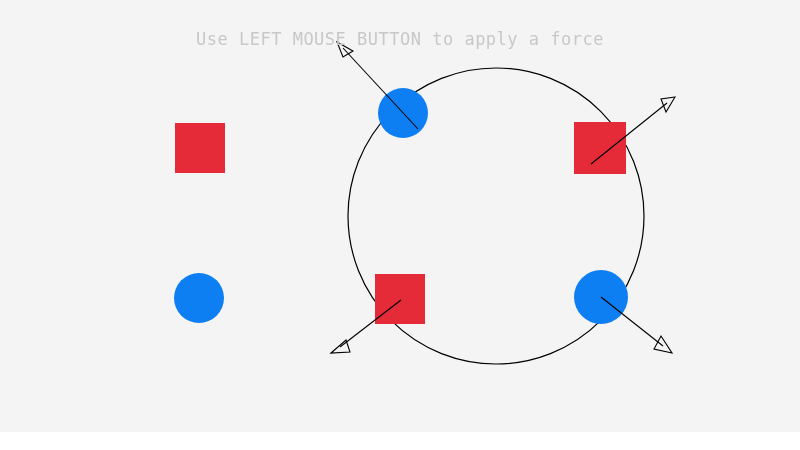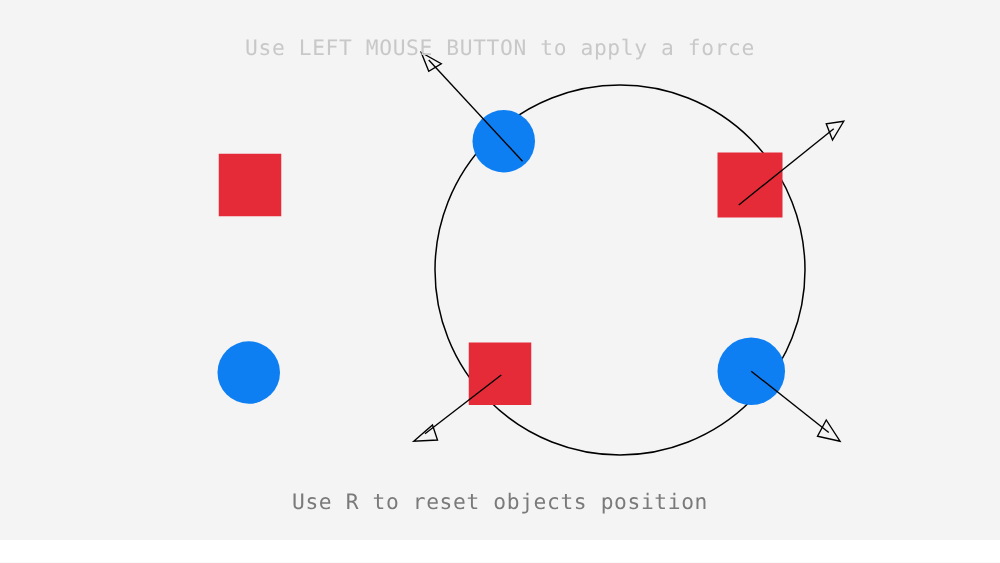--- a/index.html
+++ b/index.html
@@ -86,15 +86,14 @@
     </g>
 
     <g>
       <line x1="601" y1="297" x2="663" y2="346" stroke="#000000" stroke-width="1.1"></line>
       <path d="M 672 353 L 654 349 L 661 336 Z" fill="none" stroke="#000000" stroke-width="1.1"></path>
     </g>
   </svg>
 
   <div class="hint" id="hint-top" style="color: rgb(200, 200, 200);">Use LEFT MOUSE BUTTON to apply a force</div>
 
-  <div class="hint" id="hint-bottom" style="color: rgb(122, 122, 122);">Use R to reset objects position</div>
 
 </div>
 
 </body></html>

